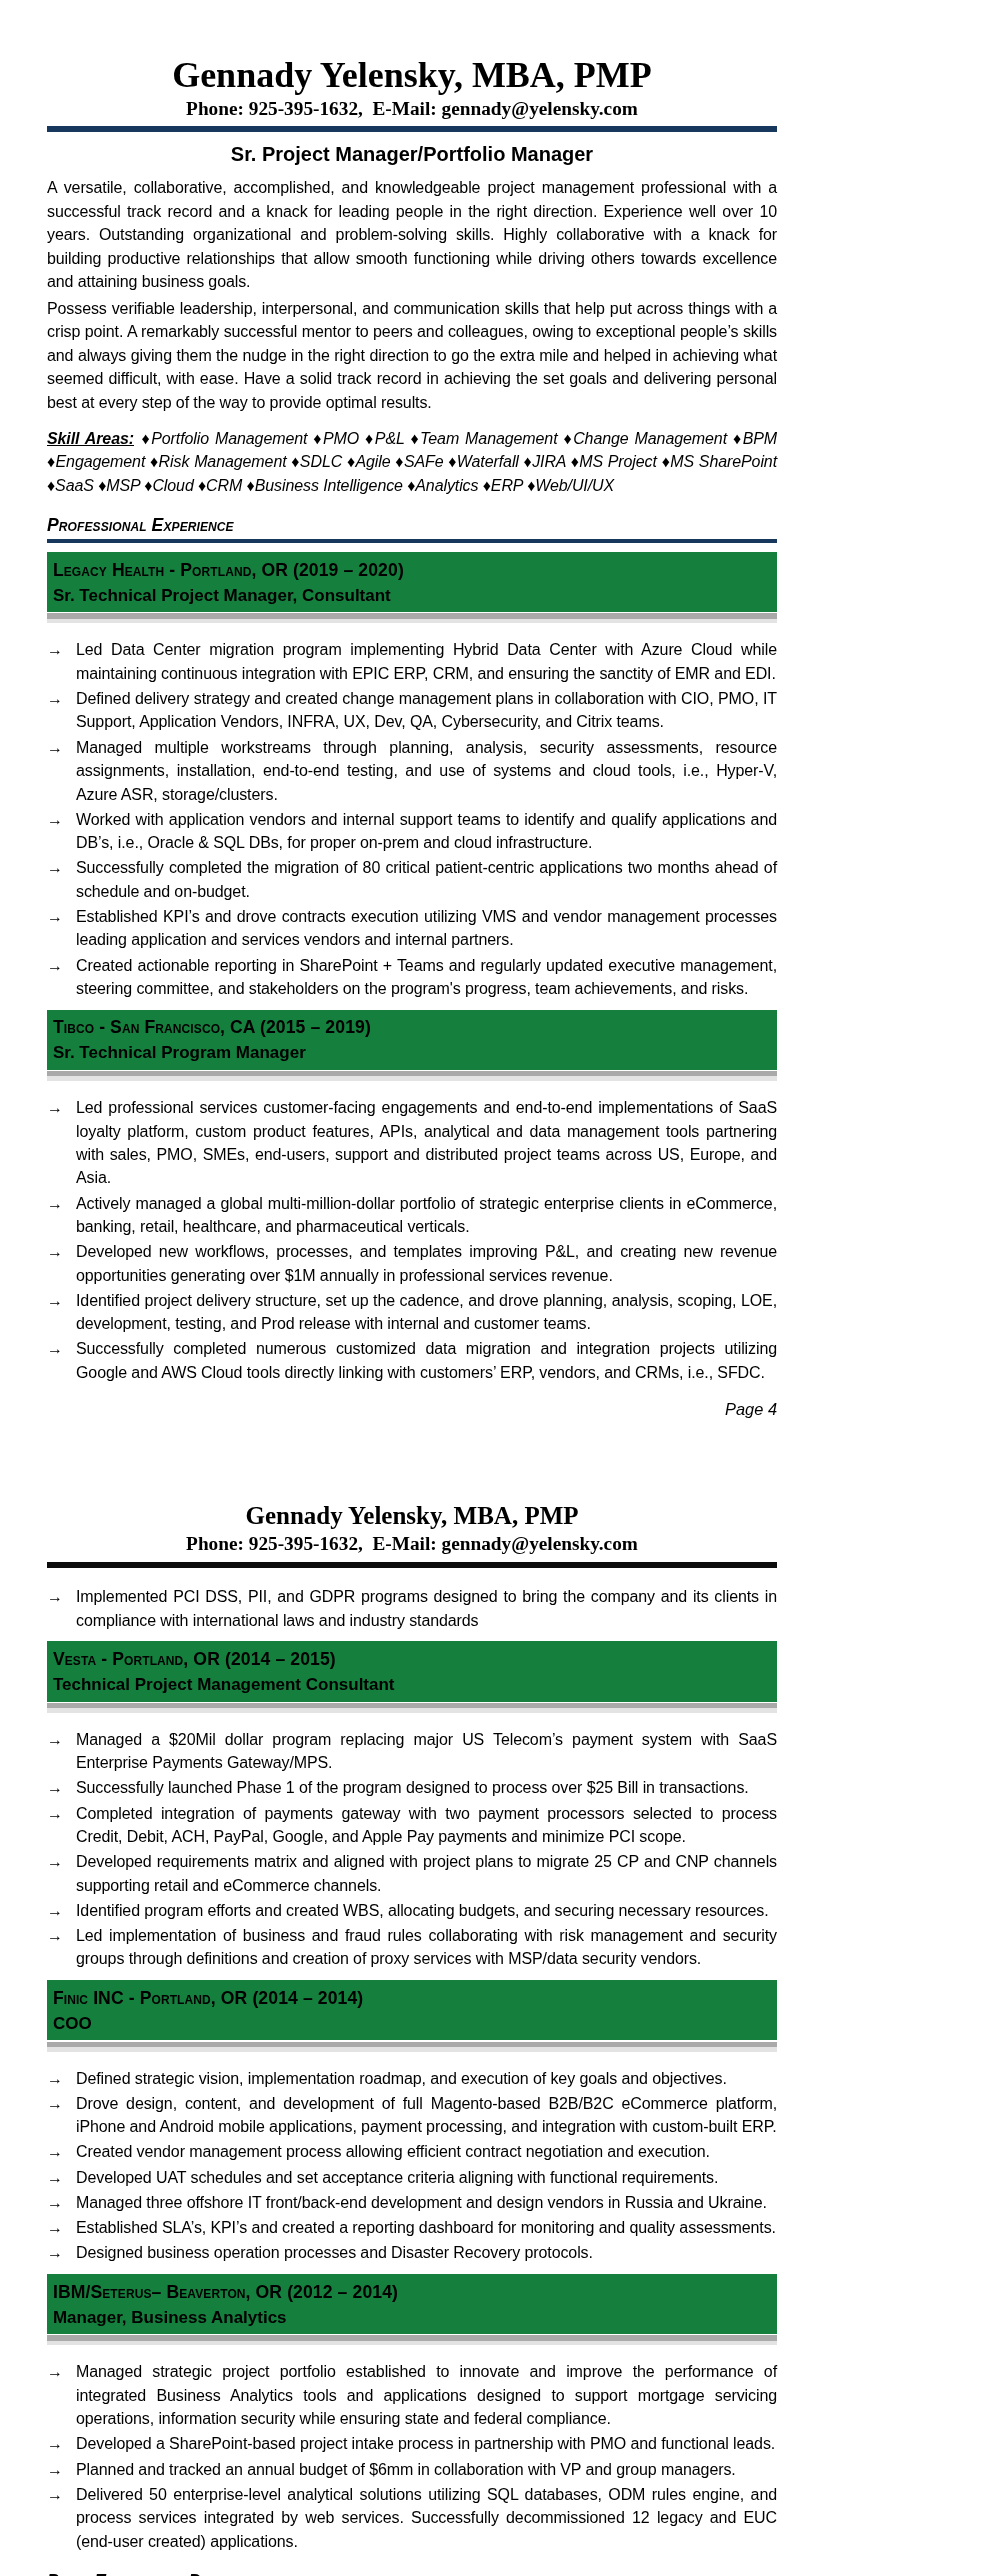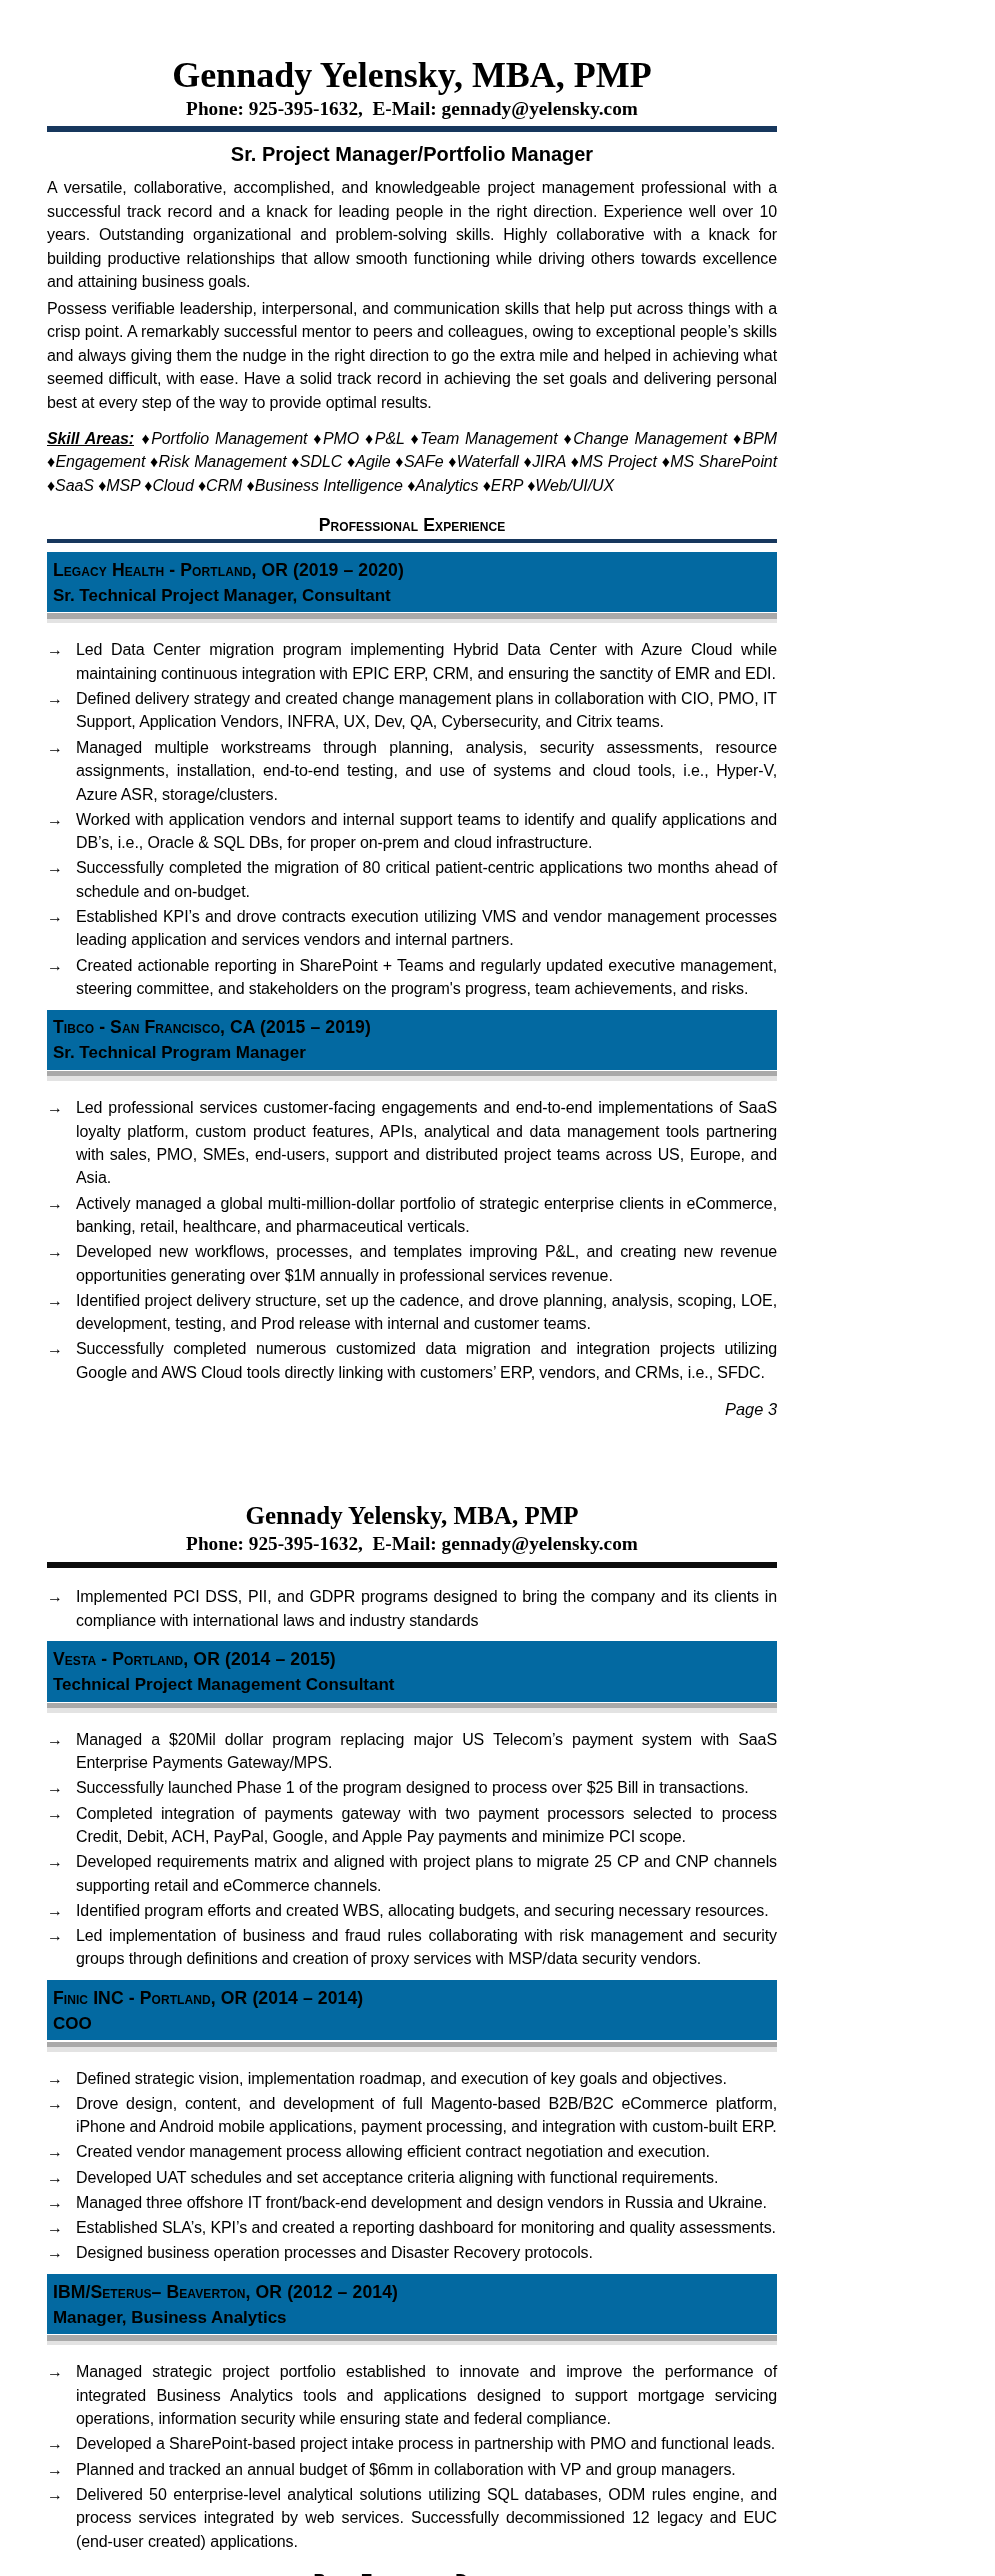--- a/index.html
+++ b/index.html
@@ -77,28 +77,28 @@
   .skills-label {
     font-weight: bold;
     text-decoration: underline;
     margin-right: 5.9px;
   }
   
   .sec-heading {
     font-size: 17.6px;
     font-weight: bold;
     font-variant: small-caps;
-    text-align: center;
     margin-top: 17.6px;
     letter-spacing: 0.1px;
+    font-style: italic;
   }
   
   .job { margin-top: 9.4px; }
   .job-bar {
-    background: #0369a1;
+    background: #15803d;
     padding: 4.7px 8.2px 3.5px 5.9px;
   }
   .job-company {
     font-size: 17.6px;
     font-weight: bold;
     font-variant: small-caps;
     line-height: 26px;
     letter-spacing: 0.1px;
   }
   .job-role {
@@ -285,21 +285,21 @@
 
 
               <div class="bullet">
                 <span class="bullet-arrow"></span>
                 <span class="bullet-text">Successfully completed numerous customized data migration and integration projects utilizing Google and AWS Cloud tools directly linking with customers’ ERP, vendors, and CRMs, i.e., SFDC.</span>
               </div>
             </div>
         </section>
       </div>
 
-    <div class="page-label">Page 3</div>
+    <div class="page-label">Page 4</div>
   </section>
 
   <section class="page2">
 
     <header>
       <div class="person-name-2">Gennady Yelensky, MBA, PMP</div>
       <div class="contact-line-2">Phone: 925-395-1632,  E-Mail: gennady@yelensky.com</div>
       <div class="rule-black"></div>
     </header>
 

